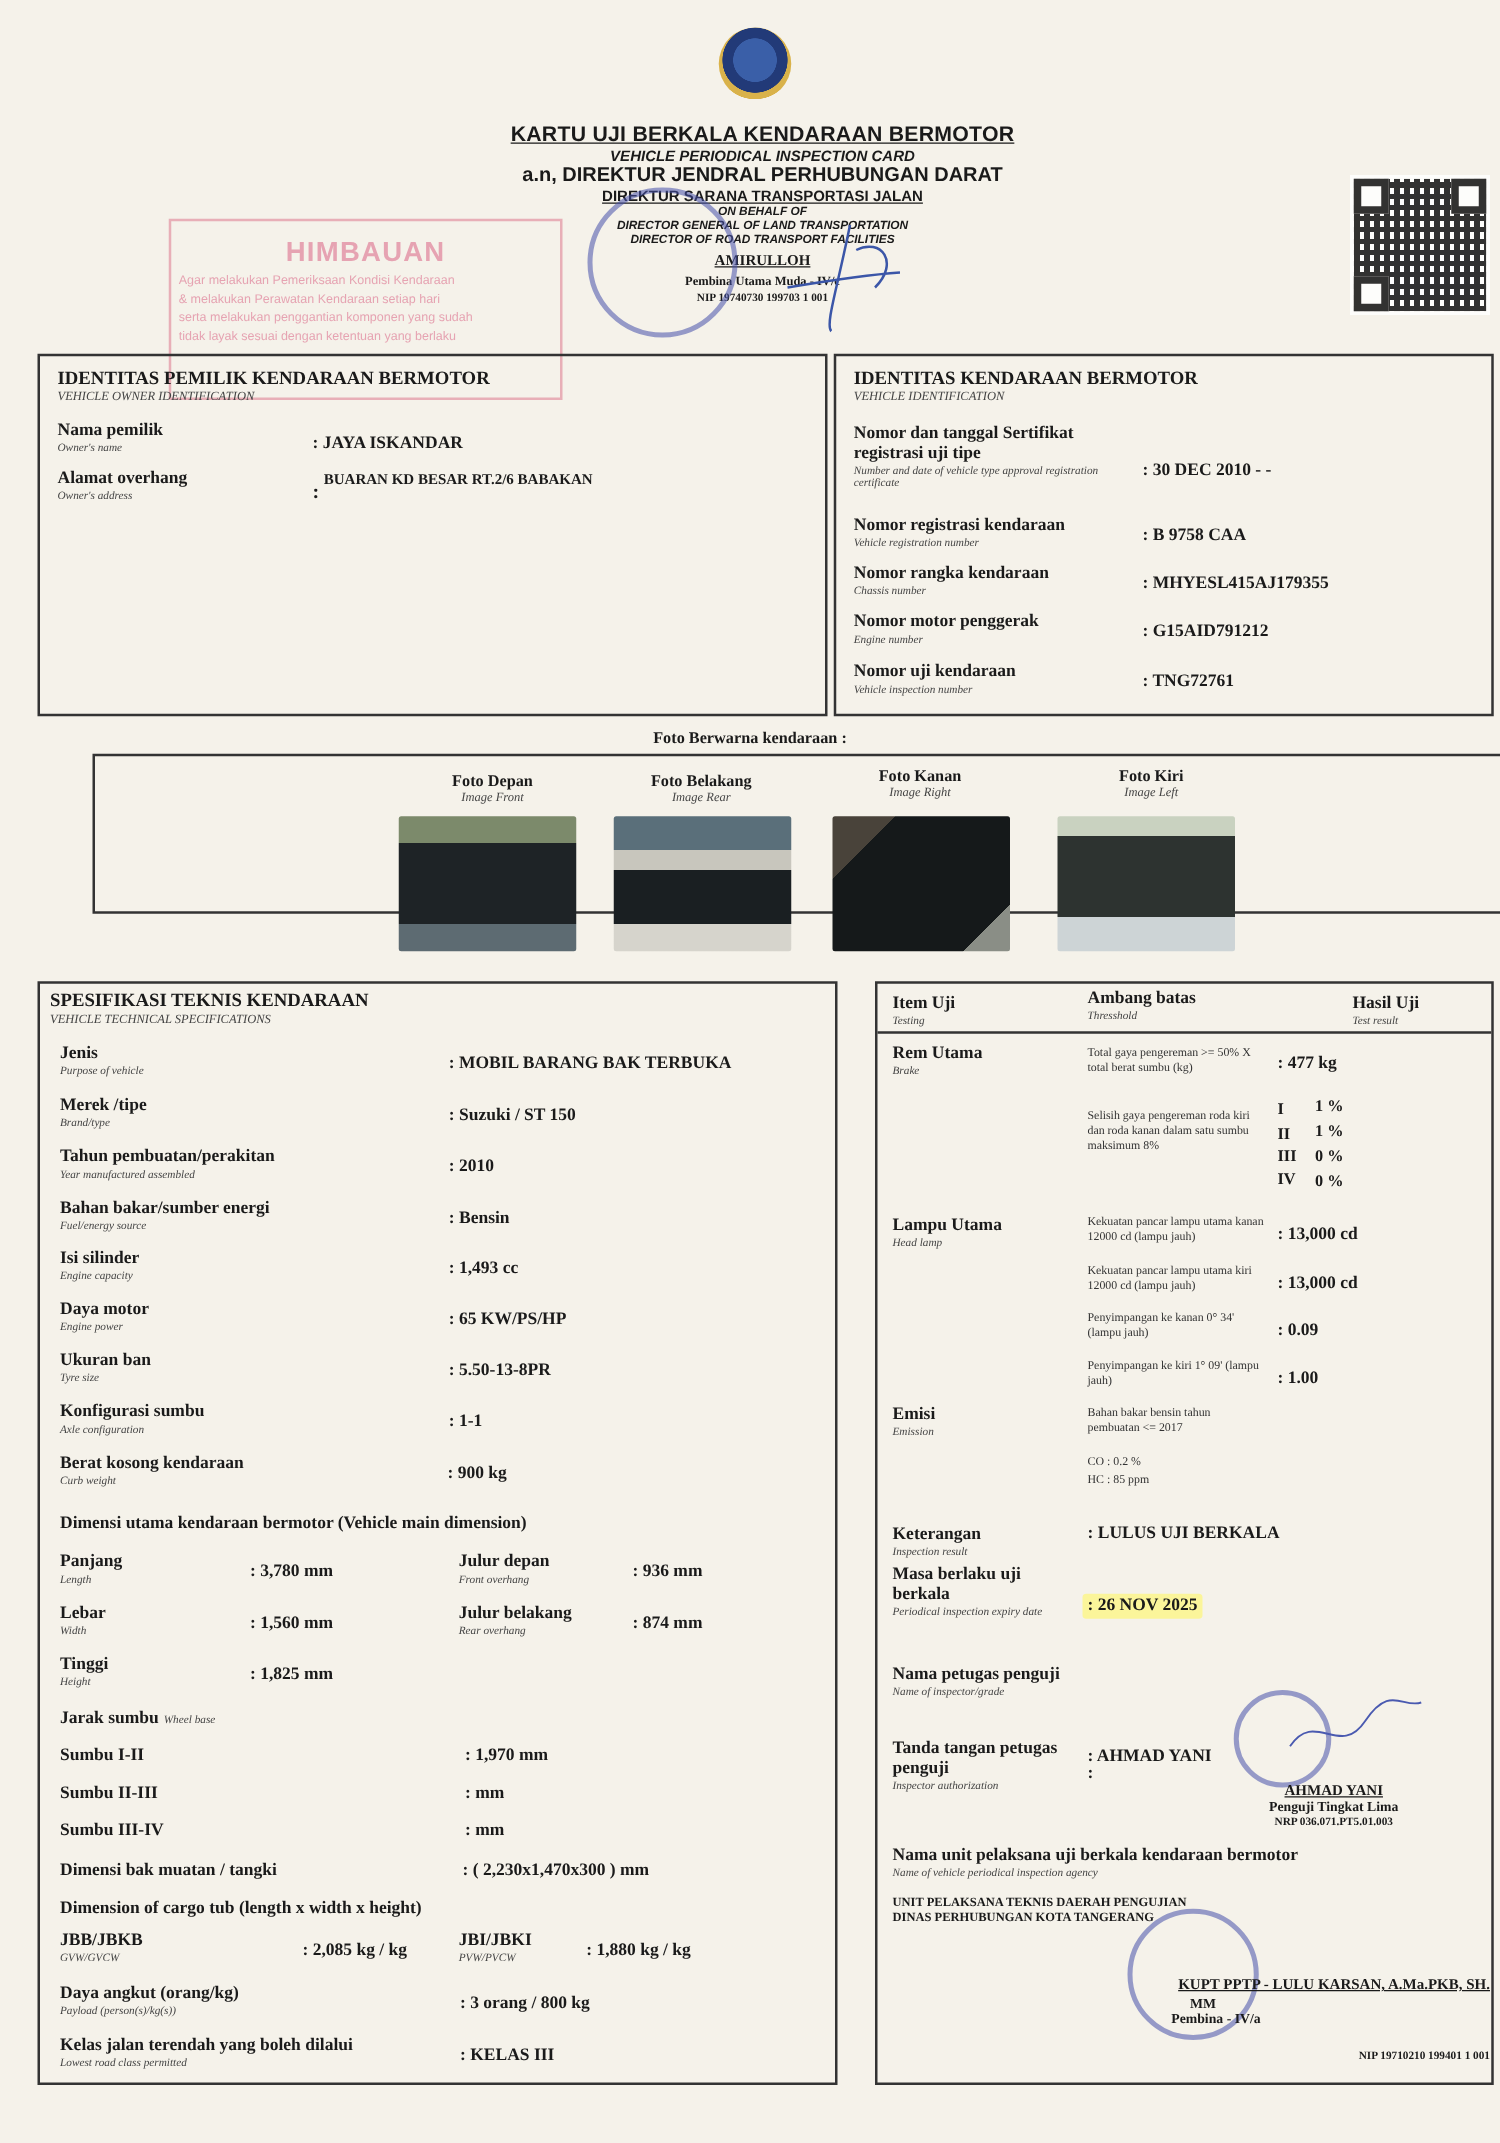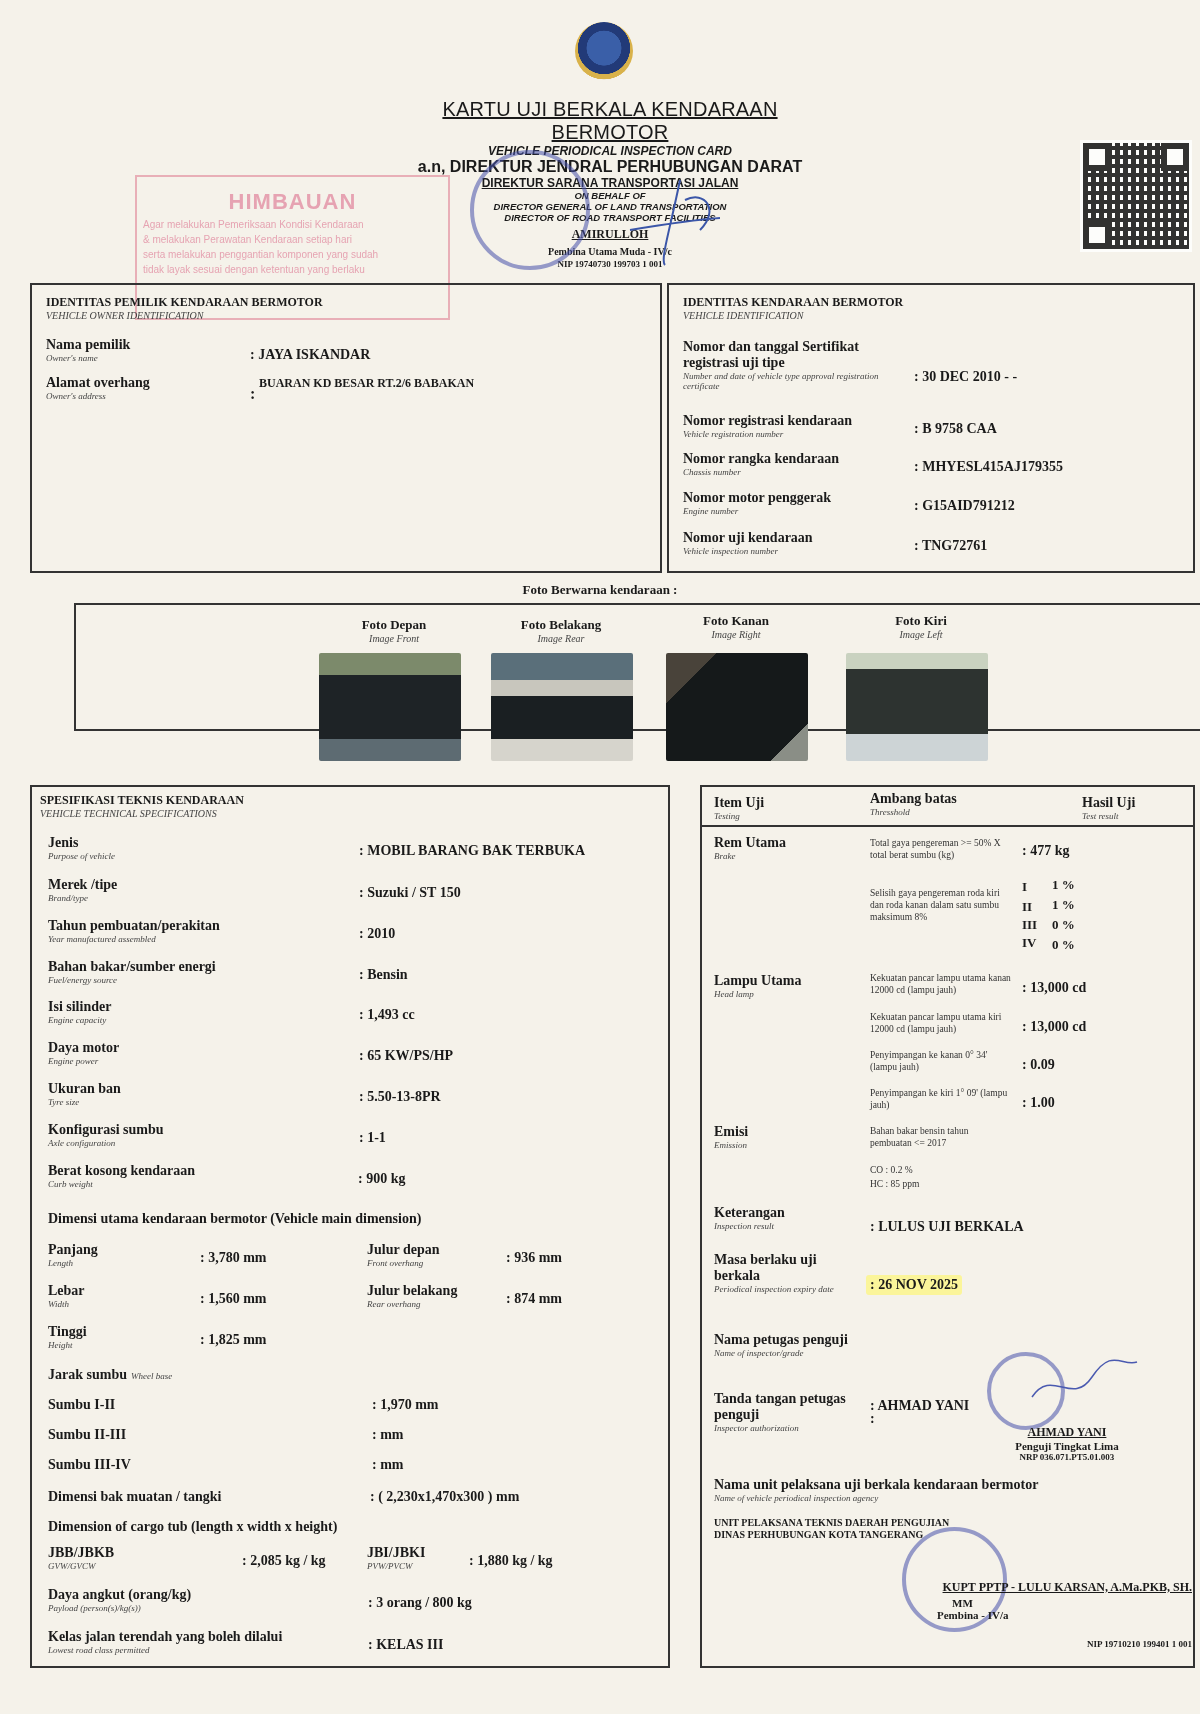--- a/index.html
+++ b/index.html
@@ -1,36 +1,36 @@
 <!DOCTYPE html>
 <html><head>
 <meta charset="utf-8">
 <style>
   * { box-sizing: border-box; margin: 0; padding: 0; }
   body { width: 1200px; height: 1714px; background: #f5f2ea; font-family: "Liberation Serif", serif; color: #1a1a1a; position: relative; overflow: hidden; }
   .abs { position: absolute; }
   .hdr { position: absolute; left: 400px; top: 98px; width: 420px; text-align: center; font-family: "Liberation Sans", sans-serif; }
-  .hdr .t1 { font-weight: normal; font-size: 20px; text-decoration: underline; letter-spacing: 0.2px; }
+  .hdr .t1 { font-weight: bold; font-size: 17px; text-decoration: underline; letter-spacing: 0.2px; }
   .hdr .t2 { font-weight: bold; font-style: italic; font-size: 12px; }
   .hdr .t3 { font-weight: bold; font-size: 16px; }
   .hdr .t4 { font-weight: bold; font-size: 12px; text-decoration: underline; }
   .hdr .t5 { font-weight: bold; font-style: italic; font-size: 9.5px; }
   .hdr .sig { font-family: "Liberation Serif", serif; font-weight: bold; font-size: 11px; }
   .hdr .sig.u { text-decoration: underline; font-size: 12px; margin-top: 4px; }
   .emblem { left: 575px; top: 22px; width: 58px; height: 58px; border-radius: 50%; background: radial-gradient(circle at 50% 45%, #3a5fa8 0 40%, #223a78 41% 60%, #d9b24a 61% 72%, transparent 73%); }
   .qr { left: 1080px; top: 140px; width: 112px; height: 112px; background:
       repeating-linear-gradient(0deg, #111 0 4px, transparent 4px 9px),
       repeating-linear-gradient(90deg, #111 0 5px, #fff 5px 8px); opacity: 0.85; border: 3px solid #fff; }
   .qr .corner { position: absolute; width: 28px; height: 28px; border: 6px solid #111; background: #fff; }
   .stamp-blue { border-radius: 50%; border: 4px solid rgba(70,80,170,0.55); }
   .himbauan { left: 135px; top: 175px; width: 315px; height: 145px; border: 2px solid rgba(220,120,140,0.55); color: rgba(220,110,140,0.6); font-family: "Liberation Sans", sans-serif; text-align: center; padding-top: 12px; }
   .himbauan .h { font-weight: bold; font-size: 22px; letter-spacing: 1px; }
   .himbauan .b { font-size: 10px; line-height: 15px; text-align: left; padding: 2px 6px; }
   .box { position: absolute; border: 2px solid #333; }
-  .sec-title { font-weight: bold; font-size: 12px; }
+  .sec-title { font-weight: bold; font-size: 15px; }
   .sec-sub { font-style: italic; font-size: 10px; color: #444; }
   .lbl { font-weight: bold; font-size: 14px; }
   .sub { font-style: italic; font-size: 9px; color: #444; }
   .val { font-weight: bold; font-size: 14px; position: absolute; }
   .row { position: absolute; }
   .thr { position: absolute; font-size: 9.5px; line-height: 12px; color: #333; }
   .photo { position: absolute; width: 142px; height: 108px; border-radius: 2px; }
   .ph-label { position: absolute; text-align: center; width: 150px; }
   .ph-label .a { font-weight: bold; font-size: 13px; }
   .ph-label .b { font-style: italic; font-size: 10px; color: #444; }
@@ -326,21 +326,21 @@
   <div class="val" style="left:320px;top:308px;">: 1.00</div>
 
   <div class="row" style="left:12px;top:337px;">
       <div class="lbl">Emisi</div>
       <div class="sub">Emission</div>
     </div>
   <div class="thr" style="left:168px;top:338px;width:130px;">Bahan bakar bensin tahun pembuatan &lt;= 2017</div>
   <div class="thr" style="left:168px;top:377px;">CO : 0.2 %</div>
   <div class="thr" style="left:168px;top:391px;">HC : 85 ppm</div>
 
-  <div class="row" style="left:12px;top:418px;">
+  <div class="row" style="left:12px;top:433px;">
       <div class="lbl">Keterangan</div>
       <div class="sub">Inspection result</div>
     </div>
   <div class="val" style="left:168px;top:432px;">: LULUS UJI BERKALA</div>
 
   <div class="row" style="left:12px;top:465px;width:150px;">
       <div class="lbl">Masa berlaku uji berkala</div>
       <div class="sub">Periodical inspection expiry date</div>
     </div>
   <div class="val hl" style="left:164px;top:488px;">: 26 NOV 2025</div>

